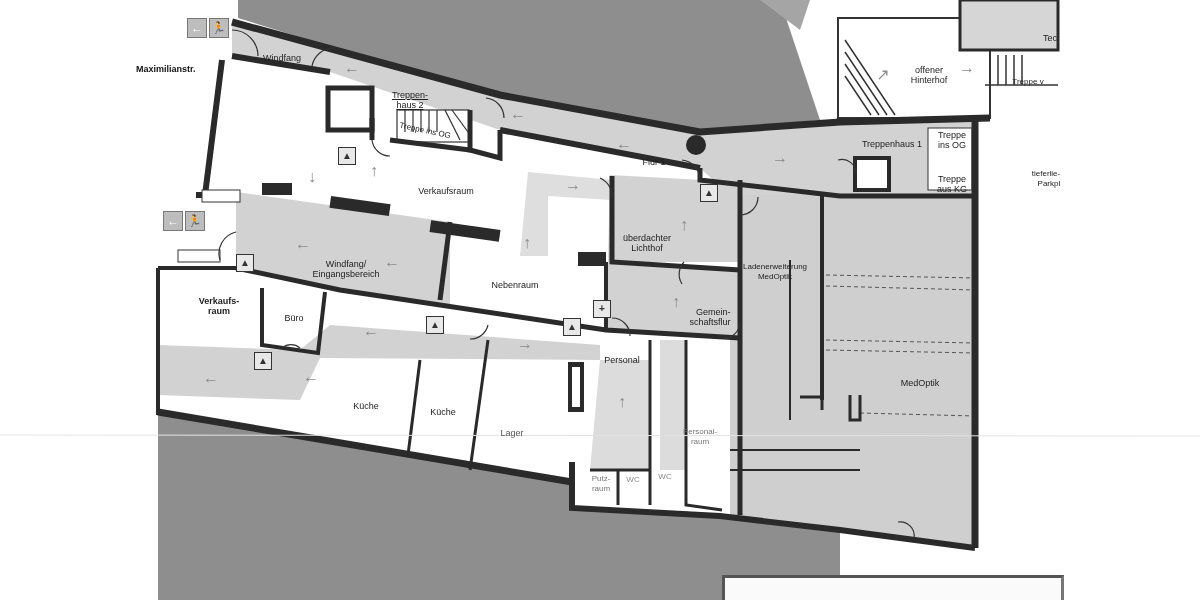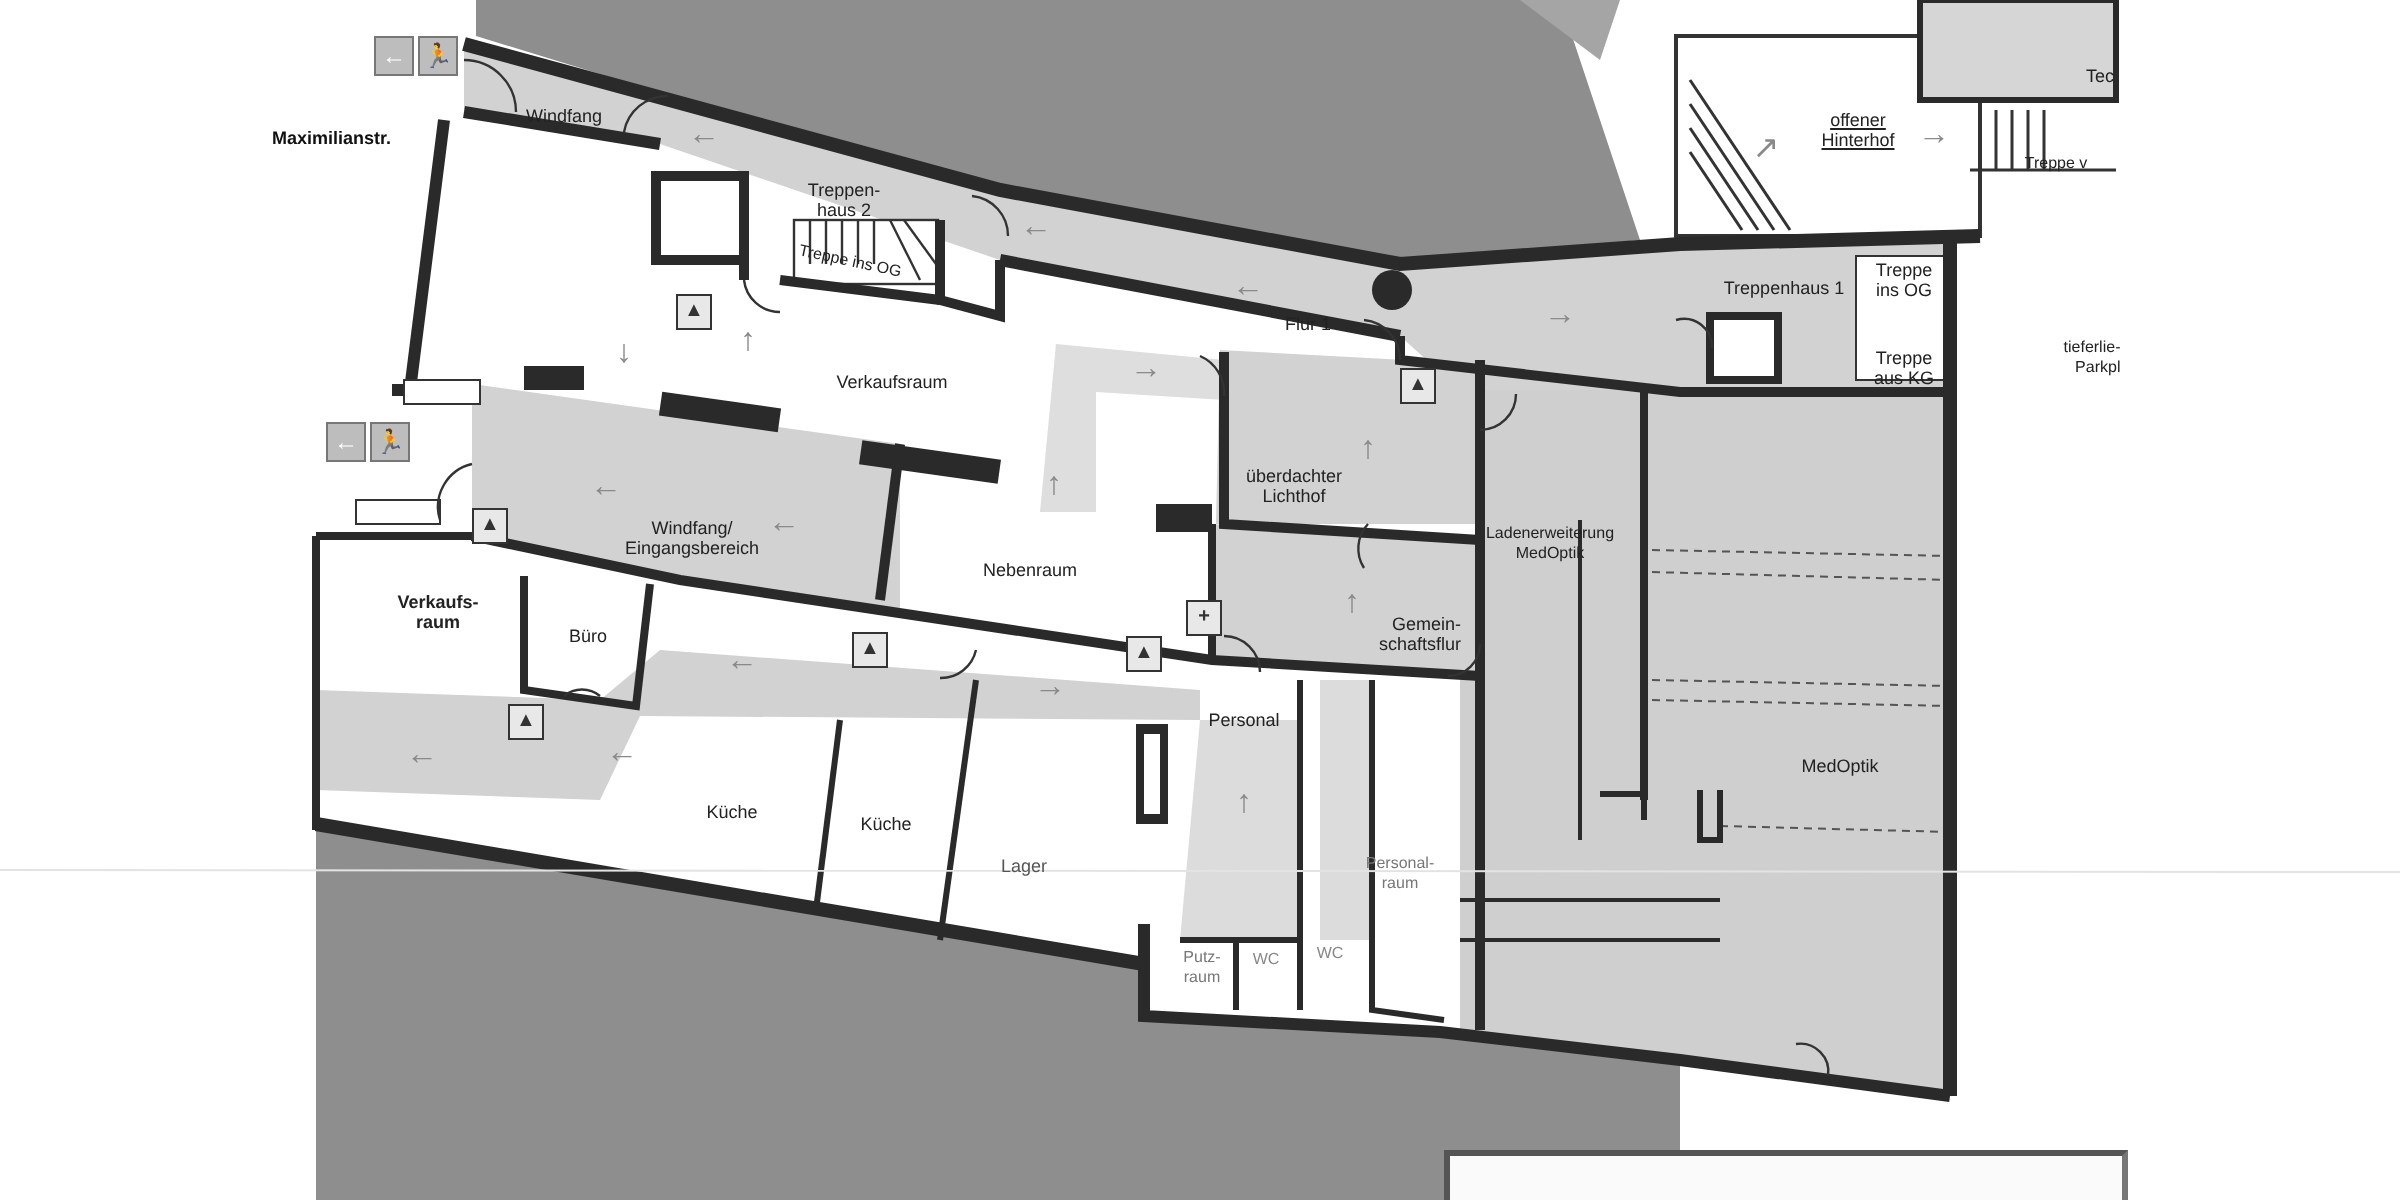--- a/index.html
+++ b/index.html
@@ -138,31 +138,31 @@
     <path d="M838,160 a14,14 0 0,1 18,14"></path>
   </g>
   <line x1="0" y1="435" x2="1200" y2="436" stroke="#e3e3e3" stroke-width="1"></line>
 </svg>
 
 <div class="street" style="left:136px;top:64px;">Maximilianstr.</div>
 <div class="lbl" style="left:1046px;top:179px;font-size:8px;text-align:right;">tieferlie-
 Parkpl</div>
 
 <div class="lbl" style="left:282px;top:58px;">Windfang</div>
-<div class="lbl" style="left:422px;top:100px;">Treppen-
+<div class="lbl" style="left:410px;top:100px;text-decoration:underline;">Treppen-
 haus 2</div>
 <div class="lbl lbl-small" style="left:425px;top:131px;transform:translate(-50%,-50%) rotate(12deg);">Treppe ins OG</div>
 <div class="lbl" style="left:446px;top:191px;">Verkaufsraum</div>
 <div class="lbl" style="left:654px;top:162px;">Flur 1</div>
 <div class="lbl" style="left:892px;top:144px;">Treppenhaus 1</div>
 <div class="lbl" style="left:952px;top:140px;">Treppe
 ins OG</div>
 <div class="lbl" style="left:952px;top:184px;">Treppe
 aus KG</div>
-<div class="lbl" style="left:929px;top:65px;text-decoration:underline;">offener
+<div class="lbl" style="left:929px;top:75px;">offener
 Hinterhof</div>
 <div class="lbl lbl-small" style="left:1028px;top:82px;">Treppe v</div>
 <div class="lbl" style="left:1050px;top:38px;">Tec</div>
 <div class="lbl" style="left:647px;top:243px;">überdachter
 Lichthof</div>
 <div class="lbl" style="left:346px;top:269px;">Windfang/
 Eingangsbereich</div>
 <div class="lbl" style="left:515px;top:285px;">Nebenraum</div>
 <div class="lbl" style="left:710px;top:317px;text-align:right;">Gemein-
 schaftsflur</div>

